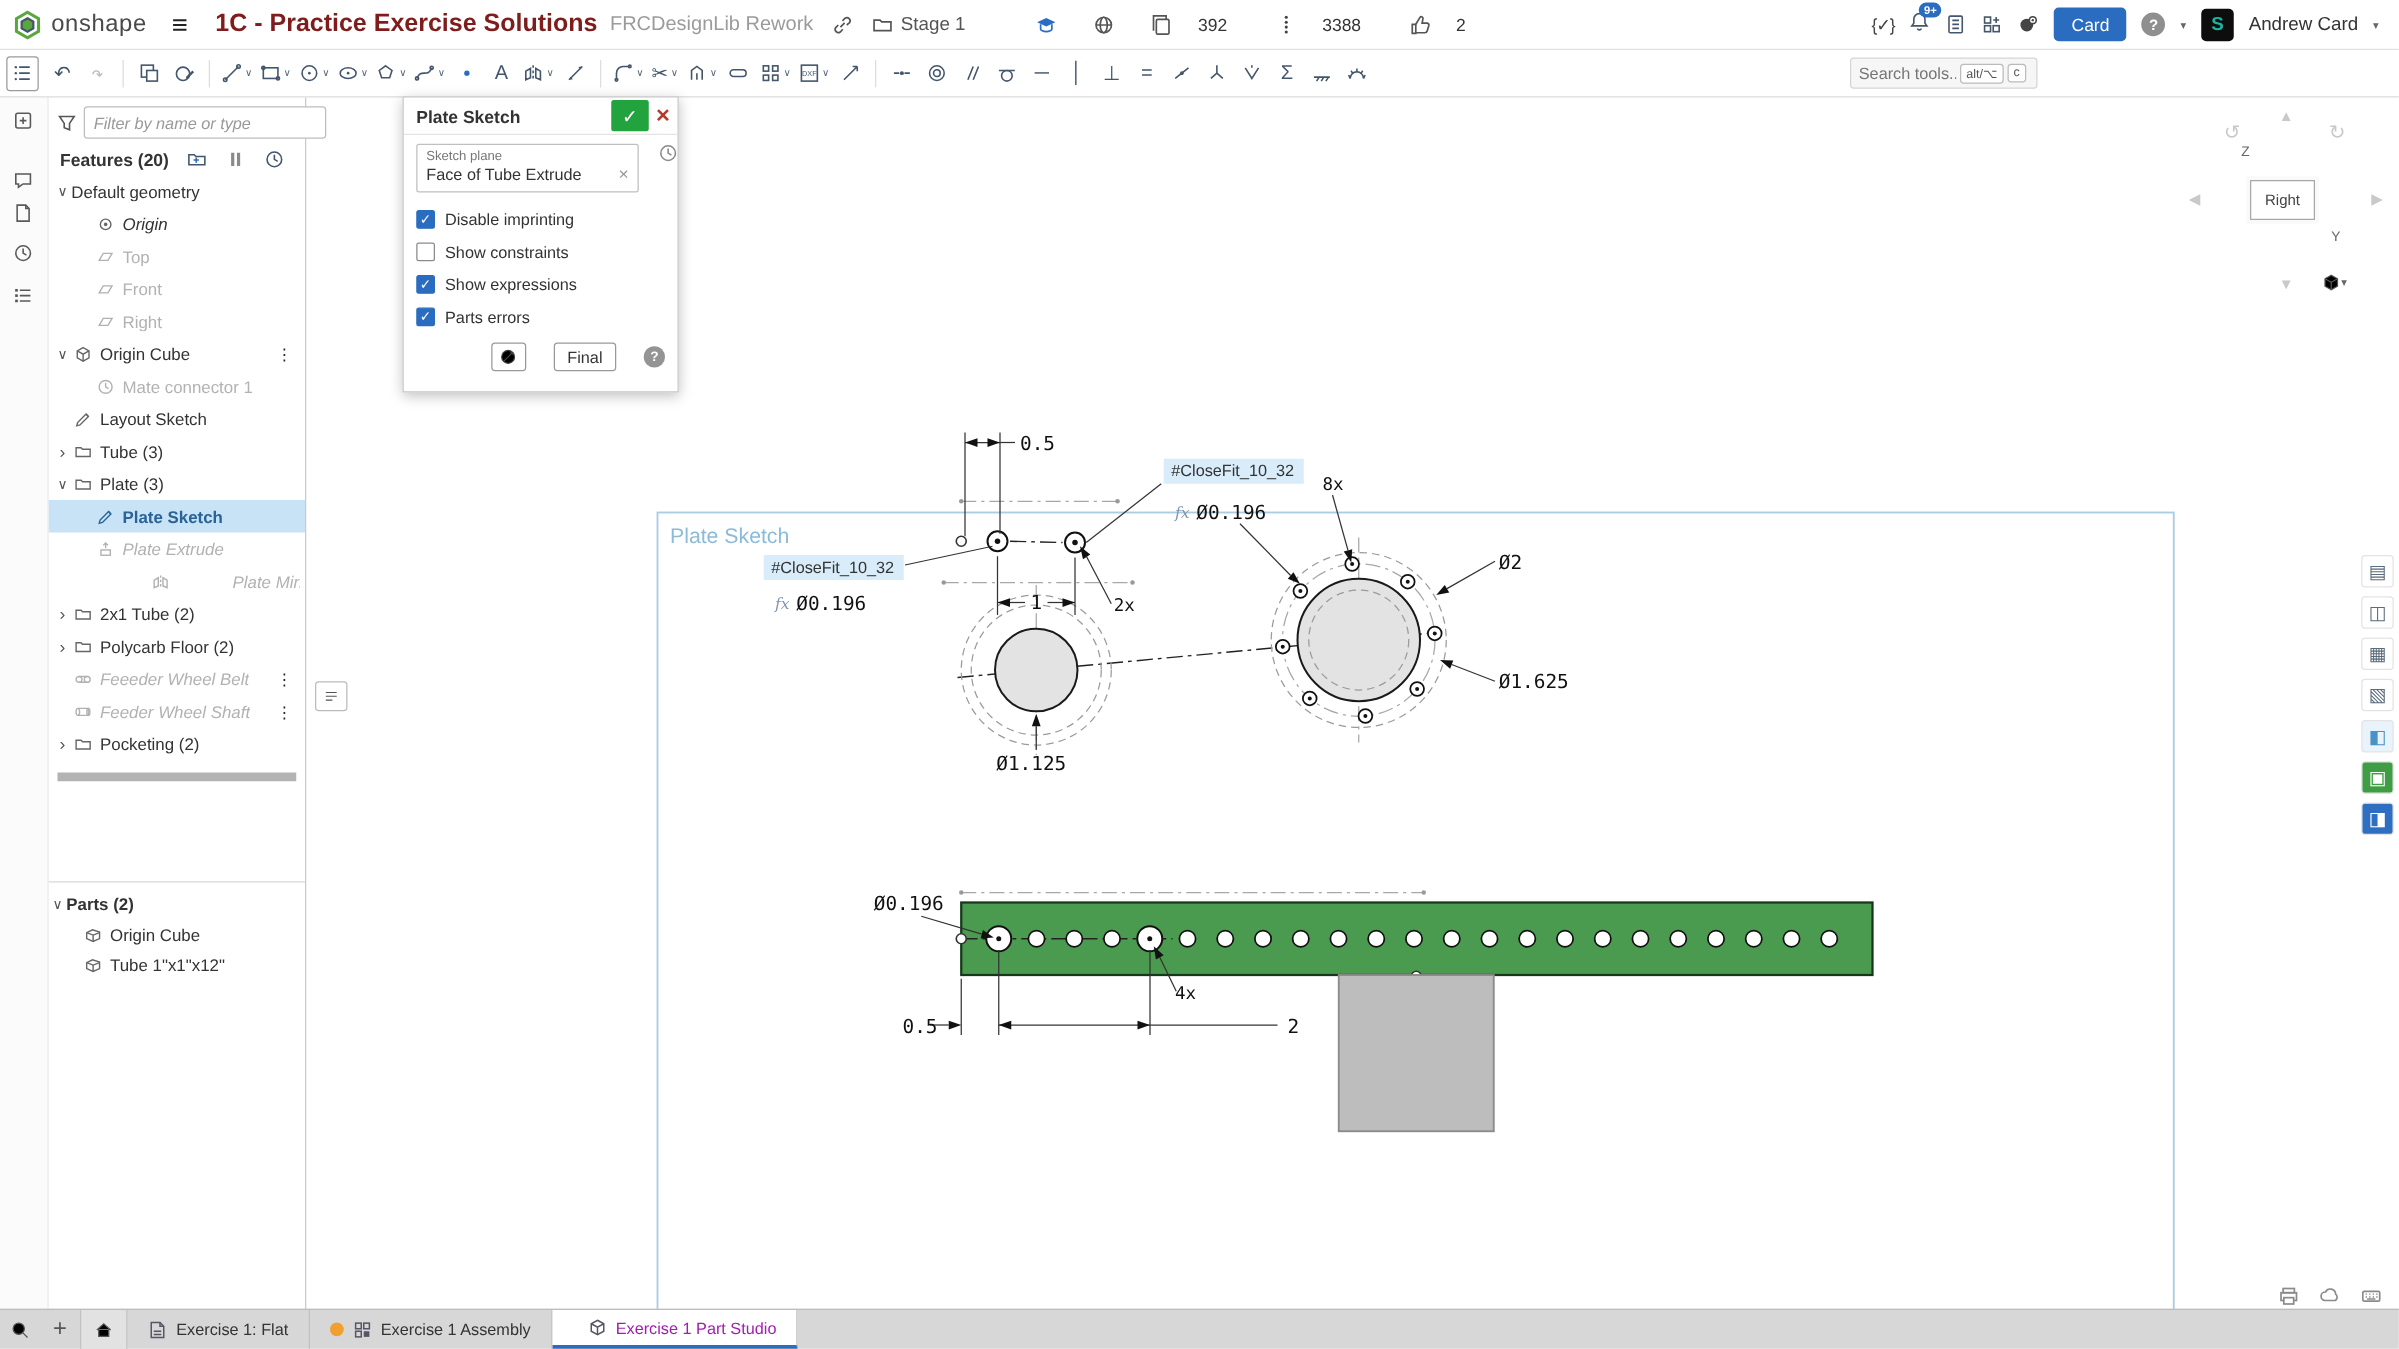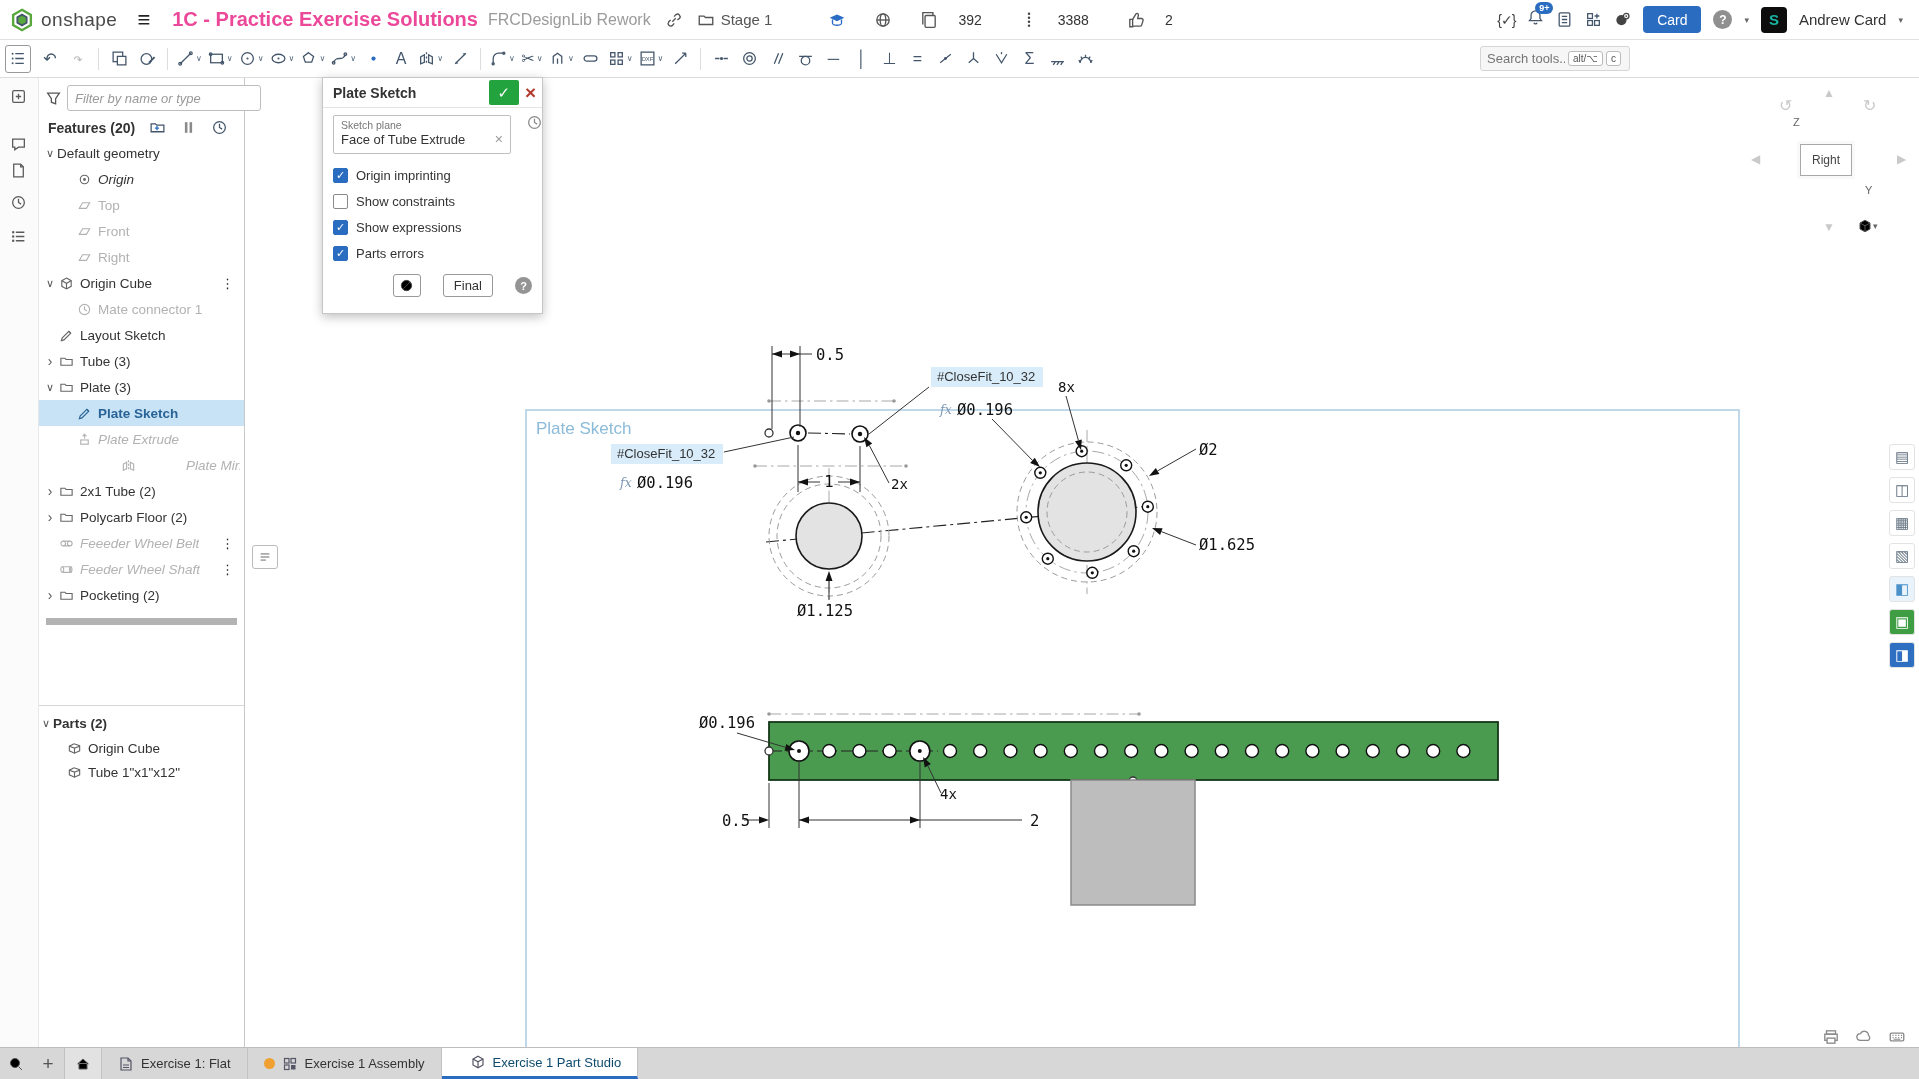--- a/index.html
+++ b/index.html
@@ -8,21 +8,21 @@
   .ico { display:inline-flex; align-items:center; justify-content:center; }
   .ico svg { width:17px; height:17px; stroke:#44566b; fill:none; stroke-width:1.2; }
   .glyph { font-size:16px; color:#44566b; }
 
   
   #topbar { position:absolute; left:0; top:0; width:1919px; height:40px; background:#fff;
     border-bottom:1px solid #e2e2e2; display:flex; align-items:center; padding:0 0 0 10px; z-index:20; }
   #logo svg { width:24px; height:24px; }
   #wordmark { font-size:19px; color:#4a4a4a; letter-spacing:.5px; margin-left:7px; }
   #hamburger { font-size:22px; color:#222; margin-left:20px; cursor:pointer; }
-  #doctitle { font-size:20px; font-weight:bold; color:#ec4899; margin-left:22px; white-space:nowrap; }
+  #doctitle { font-size:20px; font-weight:bold; color:#7f1d1d; margin-left:22px; white-space:nowrap; }
   #docsub { font-size:16px; color:#9b9b9b; margin-left:10px; white-space:nowrap; }
   .tb-ic { margin-left:14px; } .tb-ic svg { stroke:#555; width:18px; height:18px; }
   #loc-label { font-size:15px; color:#555; margin-left:6px; }
   #stats { display:flex; align-items:center; margin-left:48px; gap:20px; }
   #stats .num { font-size:14px; color:#333; margin-right:10px; }
   #stats .tb-ic { margin-left:8px; }
   #rightcluster { margin-left:auto; display:flex; align-items:center; gap:12px; padding-right:16px; }
   #fscript { font-size:14px; color:#444; letter-spacing:-1px; }
   #bellwrap { position:relative; }
   #bellbadge { position:absolute; top:-7px; right:-9px; background:#2a6cc0; color:#fff; font-size:9px;
@@ -162,21 +162,21 @@
   
   #tabbar { position:absolute; left:0; bottom:0; width:1919px; height:32px; background:#d7d7d7;
     border-top:1px solid #bdbdbd; display:flex; align-items:stretch; z-index:25; }
   .barbtn { width:32px; display:flex; align-items:center; justify-content:center; cursor:pointer; }
   .barbtn svg { stroke:#555; width:16px; height:16px; }
   #plusbtn { font-size:19px; color:#555; }
   #housetab { width:38px; background:#e2e2e2; border-right:1px solid #c2c2c2; border-left:1px solid #c2c2c2; }
   .tab { display:flex; align-items:center; gap:7px; padding:0 16px; font-size:13px; color:#333;
     border-right:1px solid #c2c2c2; cursor:pointer; position:relative; }
   .tab .ico svg { stroke:#556; width:16px; height:16px; }
-  .tab.active { background:#fff; color:#0c4a6e; border-bottom:3px solid #2a6cc0;padding-left:28px; }
+  .tab.active { background:#fff; color:#a21caf; border-bottom:3px solid #2a6cc0;padding-left:28px; }
   .notif { width:11px; height:11px; border-radius:50%; background:#f0a030; flex:none; }
 </style>
 </head>
 <body>
 
 <svg id="cad" width="1919" height="1079">
   <g>
     <rect class="regionborder" x="526" y="410" width="1213" height="639"></rect>
     <text class="regionlabel" x="536" y="434">Plate Sketch</text>
   </g>
@@ -1026,21 +1026,21 @@
     </div>
     <span id="dlgclock" class="ico">
         <svg viewBox="0 0 16 16">
           <circle cx="8" cy="8" r="5.5"></circle>
           <path d="M8 4.5V8l2.5 1.5"></path>
         </svg>
       </span>
     <div id="checks">
         <div class="cbrow">
           <div class="cb on">✓</div>
-          <span>Origin imprinting</span>
+          <span>Disable imprinting</span>
         </div>
         <div class="cbrow">
           <div class="cb"></div>
           <span>Show constraints</span>
         </div>
         <div class="cbrow">
           <div class="cb on">✓</div>
           <span>Show expressions</span>
         </div>
         <div class="cbrow">

